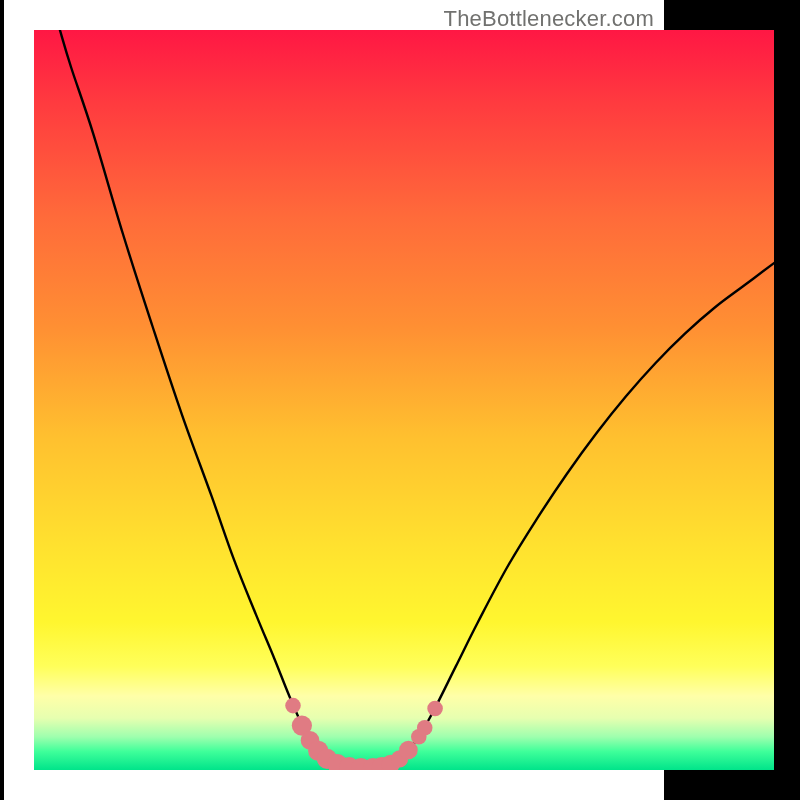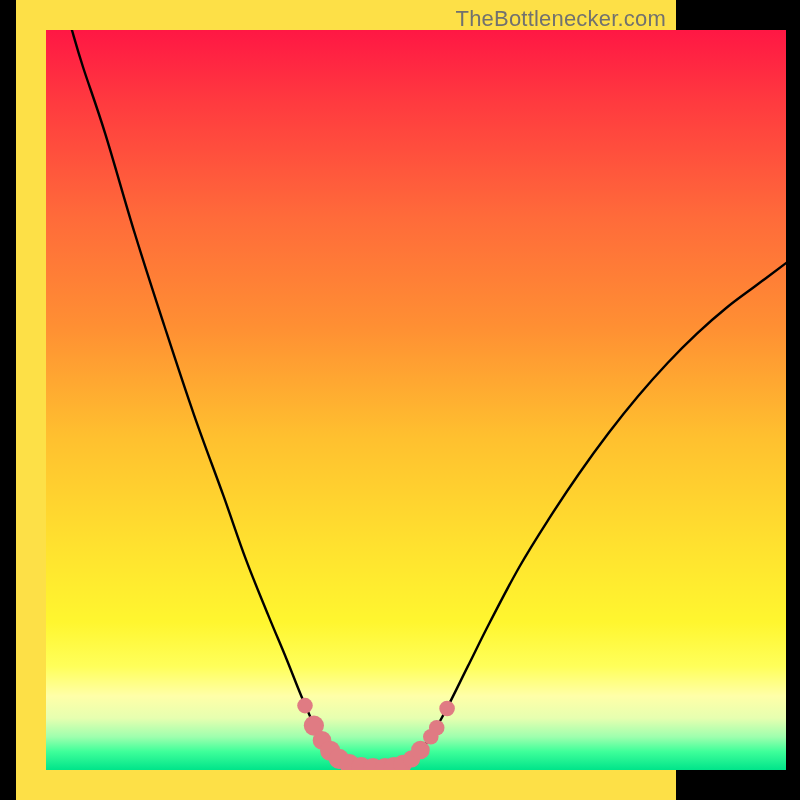--- a/index.html
+++ b/index.html
@@ -6,24 +6,24 @@
     margin: 0;
     padding: 0;
     width: 800px;
     height: 800px;
     background: #000000;
     overflow: hidden;
   }
   .frame {
     position: absolute;
     top: 0;
-    left: 16px;
+    left: 4px;
     width: 660px;
     height: 800px;
-    background: #fde047;
+    background: #ffffff;
   }
   .plot-area {
     position: absolute;
     top: 30px;
     left: 30px;
     width: 740px;
     height: 740px;
   }
   .watermark {
     position: absolute;

